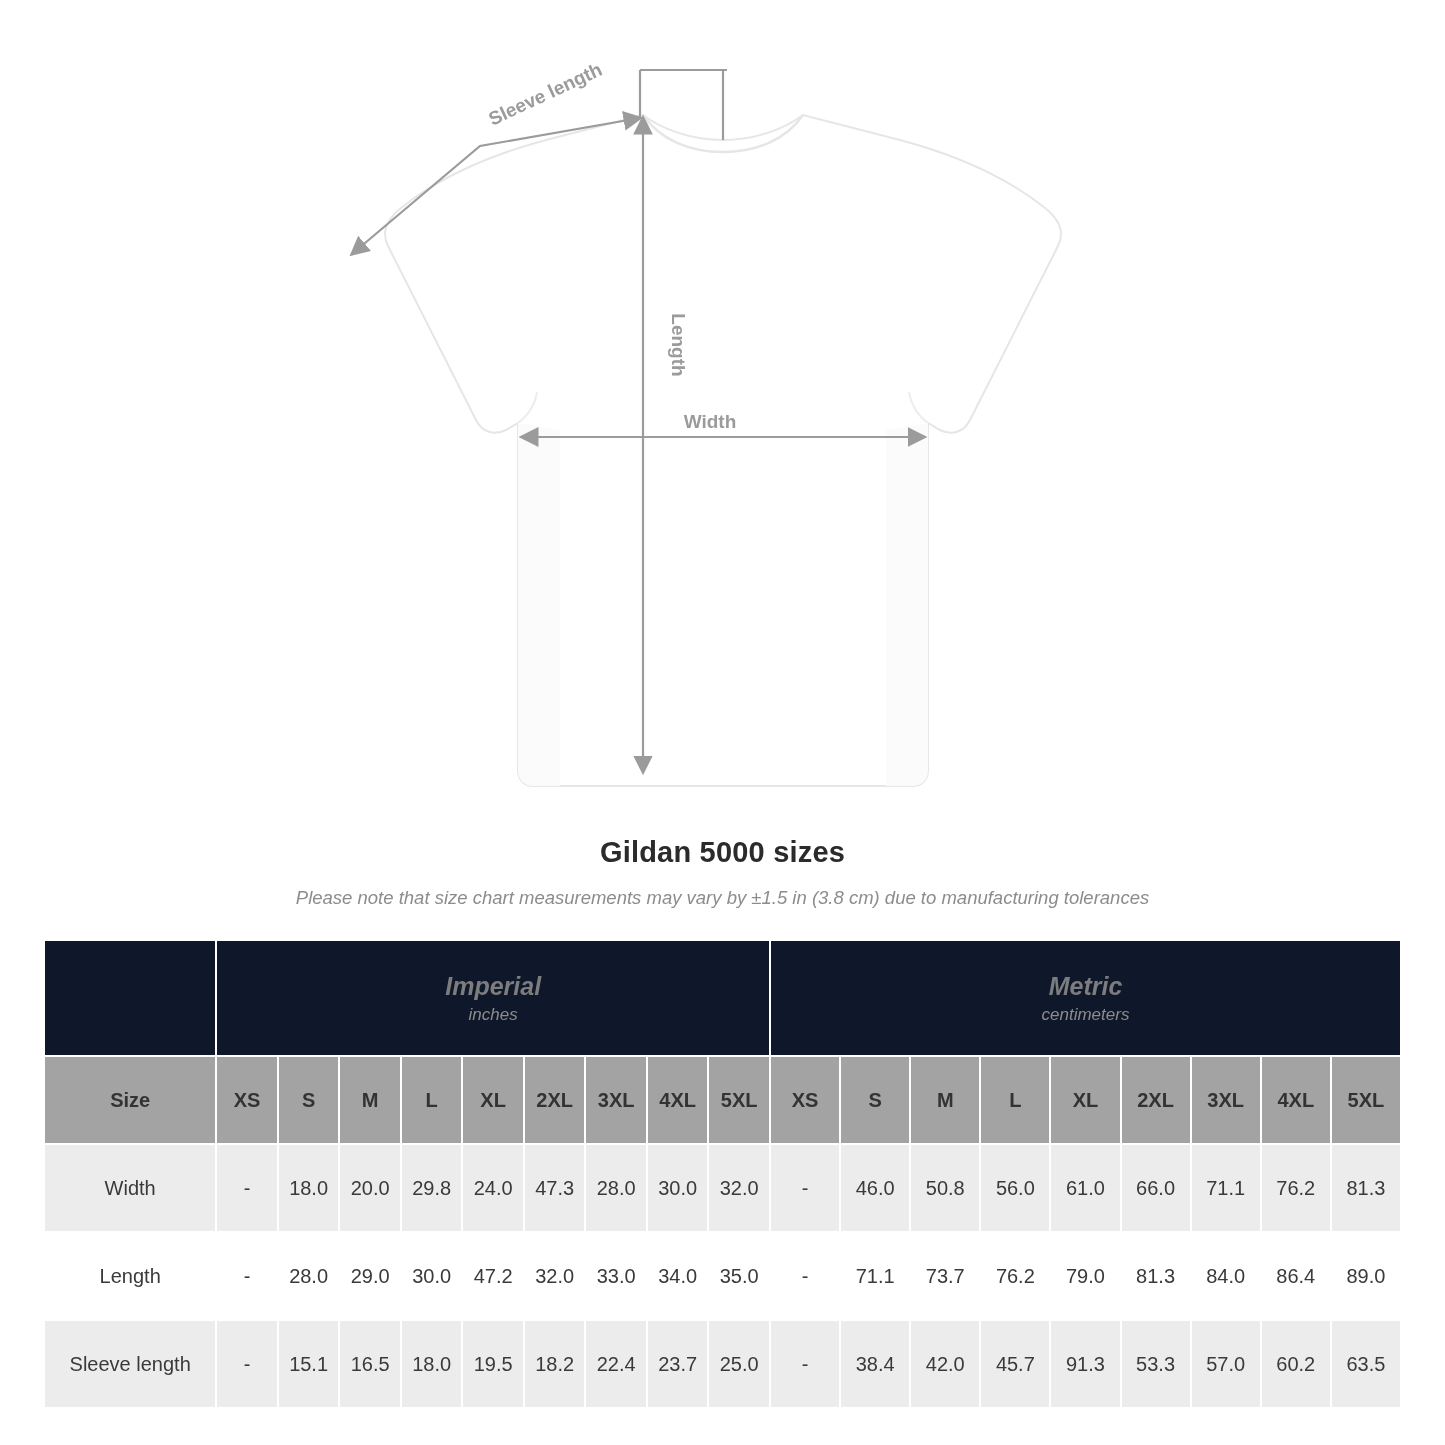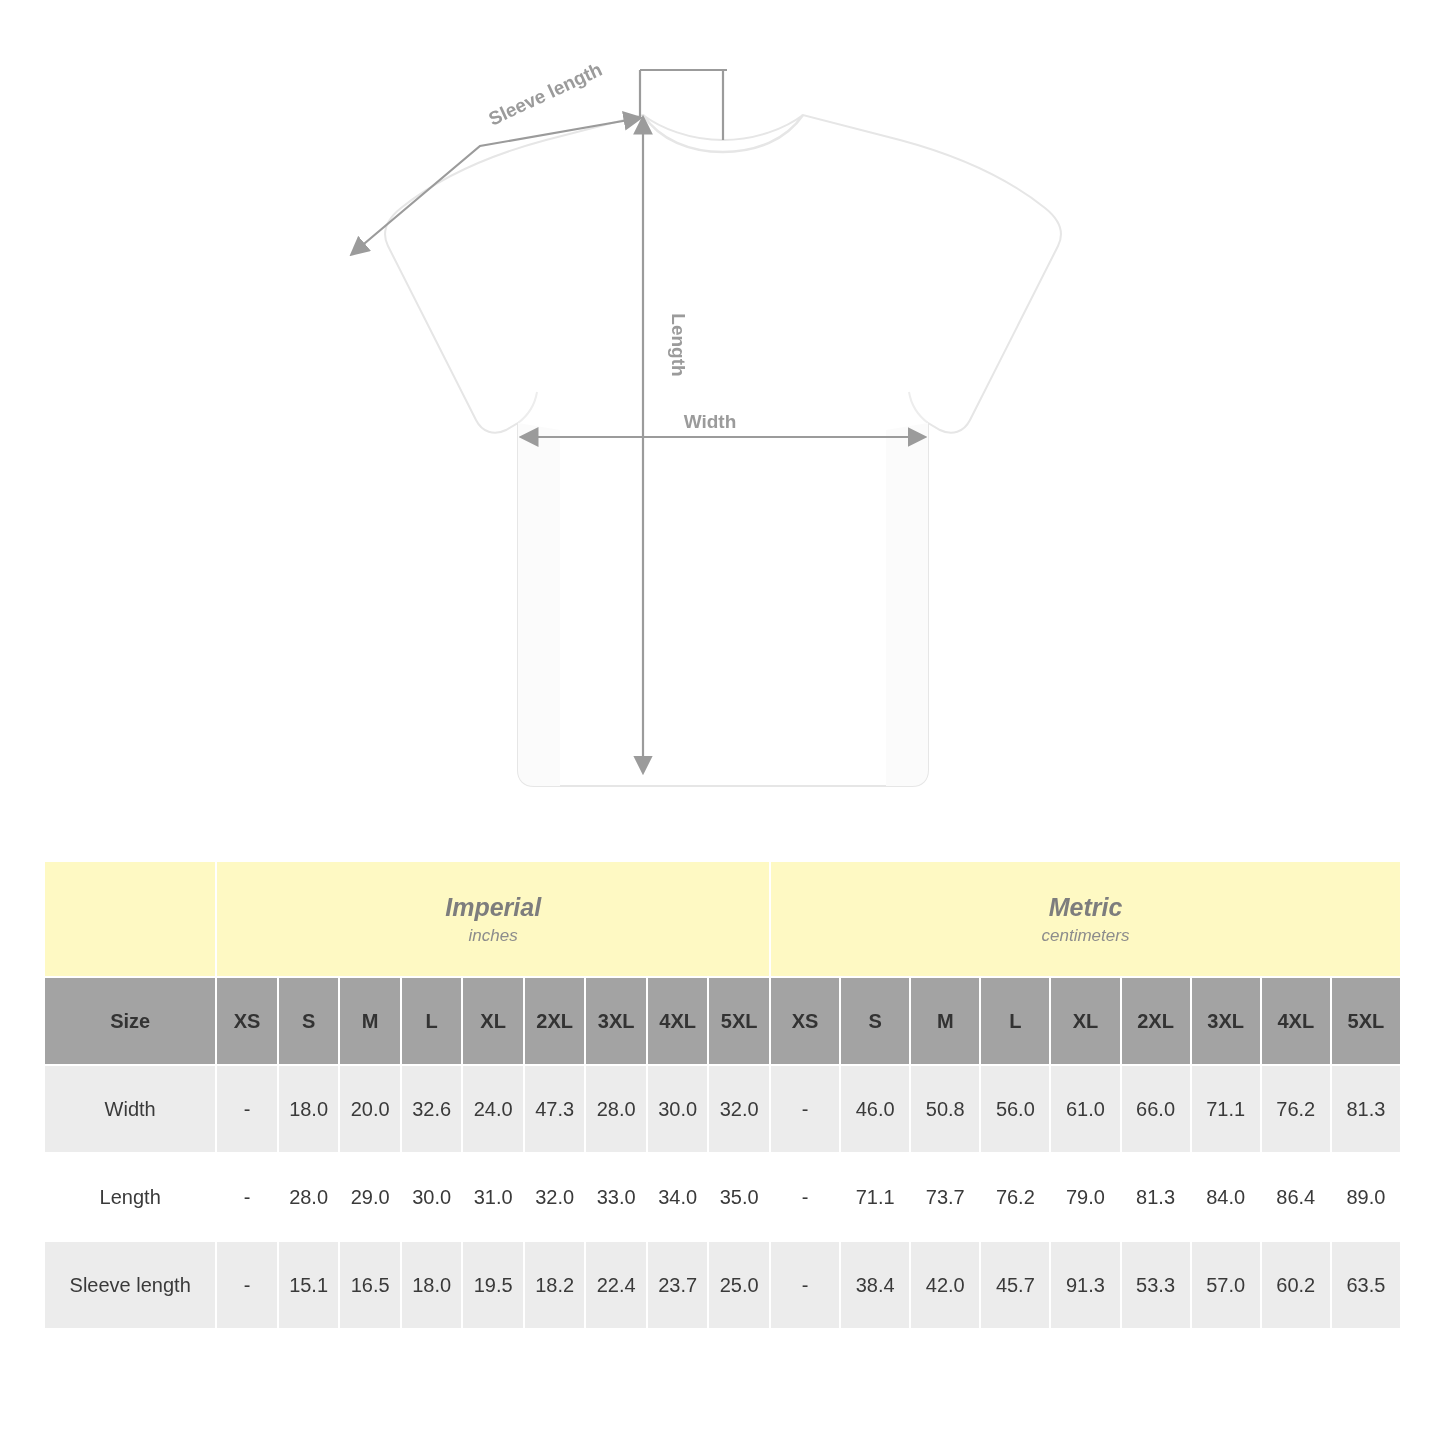--- a/index.html
+++ b/index.html
@@ -61,21 +61,21 @@
     table-layout: fixed;
   }
   table.size-table td,
   table.size-table th {
     border: 2px solid #ffffff;
     text-align: center;
     font-weight: normal;
     color: #3a3a3a;
   }
   tr.unit-row td {
-    background: #fef9c3;
+    background: #0f172a;
     height: 112px;
     vertical-align: middle;
   }
   .unit-name {
     font-size: 25px;
     font-style: italic;
     font-weight: bold;
     color: #7d7d7d;
   }
   .unit-sub {
@@ -169,20 +169,24 @@
         <text x="672" y="345" transform="rotate(90 672 345)" text-anchor="middle" font-family="Liberation Sans, sans-serif" font-size="19" font-weight="bold" fill="#9b9b9b">Length</text>
       </g>
 
       <g>
         <path d="M522,437 L924,437" fill="none" stroke="#9b9b9b" stroke-width="2.2" marker-start="url(#arrTail)" marker-end="url(#arrHead)"></path>
         <text x="710" y="428" text-anchor="middle" font-family="Liberation Sans, sans-serif" font-size="19" font-weight="bold" fill="#9b9b9b">Width</text>
       </g>
     </svg>
   </div>
 
+  <div class="title-block">
+    <div class="chart-title">Gildan 5000 sizes</div>
+    <div class="chart-note">Please note that size chart measurements may vary by ±1.5 in (3.8 cm) due to manufacturing tolerances</div>
+  </div>
 
   <div class="table-wrap">
     <table class="size-table">
       <colgroup id="cols">
           <col style="width: 12.7%;">
           <col style="width: 4.53333%;">
           <col style="width: 4.53333%;">
           <col style="width: 4.53333%;">
           <col style="width: 4.53333%;">
           <col style="width: 4.53333%;">
@@ -231,21 +235,21 @@
             <td>2XL</td>
             <td>3XL</td>
             <td>4XL</td>
             <td>5XL</td>
           </tr>
           <tr class="data-row shaded">
             <td class="rowlabel">Width</td>
             <td>-</td>
             <td>18.0</td>
             <td>20.0</td>
-            <td>32.6</td>
+            <td>29.8</td>
             <td>24.0</td>
             <td>47.3</td>
             <td>28.0</td>
             <td>30.0</td>
             <td>32.0</td>
             <td>-</td>
             <td>46.0</td>
             <td>50.8</td>
             <td>56.0</td>
             <td>61.0</td>
@@ -253,21 +257,21 @@
             <td>71.1</td>
             <td>76.2</td>
             <td>81.3</td>
           </tr>
           <tr class="data-row plain">
             <td class="rowlabel">Length</td>
             <td>-</td>
             <td>28.0</td>
             <td>29.0</td>
             <td>30.0</td>
-            <td>31.0</td>
+            <td>47.2</td>
             <td>32.0</td>
             <td>33.0</td>
             <td>34.0</td>
             <td>35.0</td>
             <td>-</td>
             <td>71.1</td>
             <td>73.7</td>
             <td>76.2</td>
             <td>79.0</td>
             <td>81.3</td>

